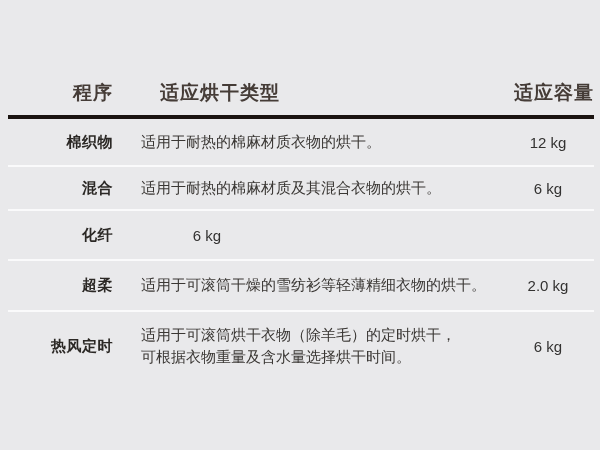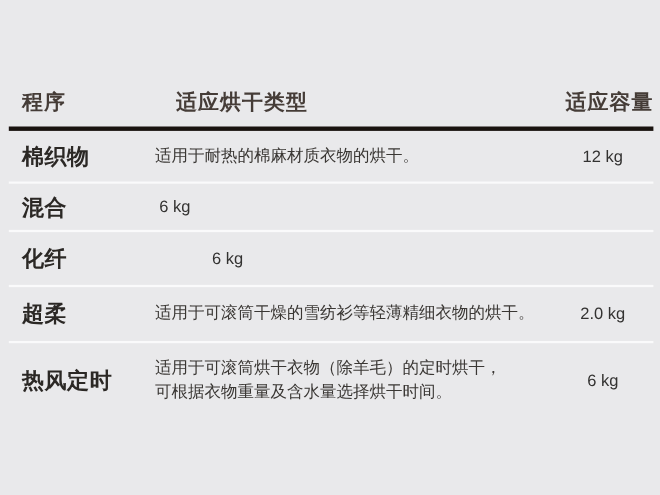--- a/index.html
+++ b/index.html
@@ -30,20 +30,21 @@
     font-size: 19px;
     font-weight: 700;
     color: #453c37;
     letter-spacing: 1px;
   }
   .col-program {
     width: 105px;
     flex: 0 0 auto;
     padding-left: 12px;
     box-sizing: border-box;
+    text-align: right;
   }
   .col-desc {
     flex: 1 1 auto;
     padding-right: 8px;
     box-sizing: border-box;
   }
   .thead .col-desc {
     padding-left: 47px;
   }
   .col-capacity {
@@ -61,21 +62,21 @@
   }
   .row:last-child {
     border-bottom: none;
   }
   .row-1 { min-height: 46px; }
   .row-2 { min-height: 42px; }
   .row-3 { min-height: 48px; gap: 48px; }
   .row-4 { min-height: 49px; }
   .row-5 { min-height: 68px; }
   .program-label {
-    font-size: 20px;
+    font-size: 15px;
     font-weight: 700;
     color: #2b2825;
     letter-spacing: 0.5px;
   }
   .desc-text {
     font-size: 15px;
     color: #3a3734;
     line-height: 1.5;
     white-space: pre-line;
     margin-left: 28px;
@@ -98,20 +99,21 @@
   </div>
 
   <div class="row row-1">
     <div class="program-label col-program">棉织物</div>
     <div class="desc-text col-desc">适用于耐热的棉麻材质衣物的烘干。</div>
     <div class="capacity-value col-capacity">12 kg</div>
   </div>
 
   <div class="row row-2">
     <div class="program-label col-program">混合</div>
+    <div class="desc-text col-desc">适用于耐热的棉麻材质及其混合衣物的烘干。</div>
     <div class="capacity-value col-capacity">6 kg</div>
   </div>
 
   <div class="row row-3">
     <div class="program-label col-program">化纤</div>
     <div class="capacity-value col-capacity">6 kg</div>
   </div>
 
   <div class="row row-4">
     <div class="program-label col-program">超柔</div>

